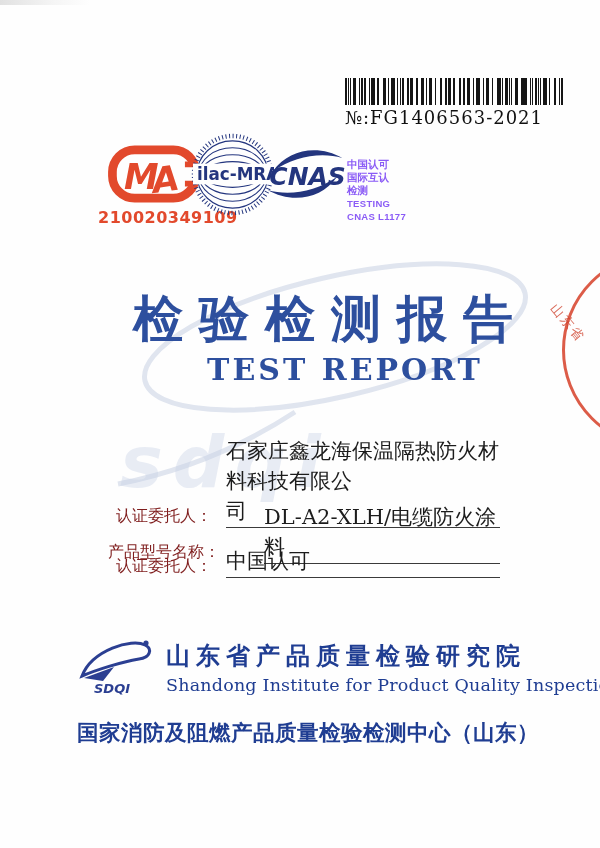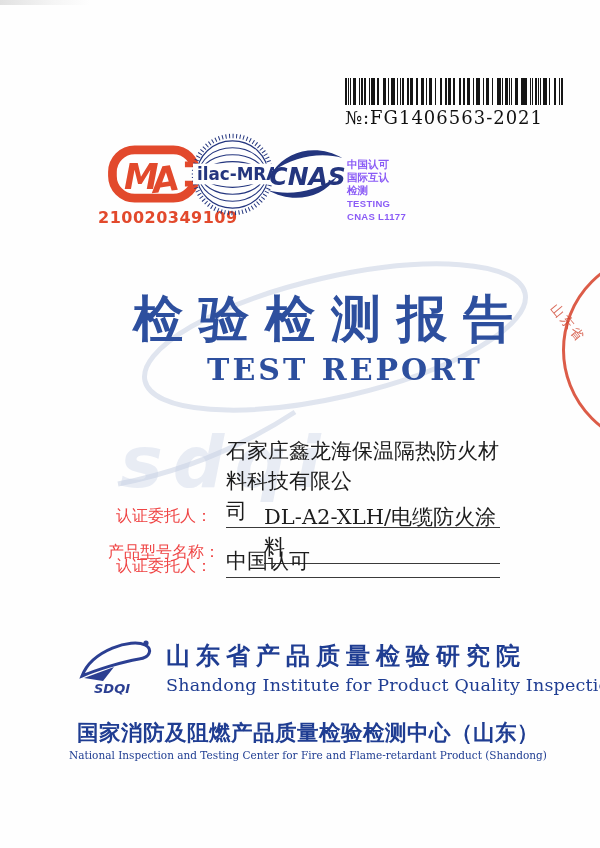--- a/index.html
+++ b/index.html
@@ -46,21 +46,21 @@
     font-family:"DejaVu Sans","Liberation Sans",sans-serif; }
 
   
   .title-cn { left:0; right:0; top:286px; text-align:center; padding-left:62px;
     font-size:50px; font-weight:600; letter-spacing:16px; color:#2d4f9e; }
   .title-en { left:0; right:0; top:352px; text-align:center; padding-left:90px;
     font-size:30px; font-weight:bold; letter-spacing:3px; color:#2d4f9e; }
 
   
   .field-row { position:absolute; left:108px; width:392px; display:flex; align-items:flex-end; }
-  .field-label { width:104px; text-align:right; font-size:16px; color:#ef4444;
+  .field-label { width:104px; text-align:right; font-size:16px; color:#7f1d1d;
     white-space:nowrap; padding-bottom:1px; }
   .field-value { flex:1; border-bottom:1.5px solid #3a3a3a; margin-left:14px;
     font-size:21px; line-height:30px; color:#1c1c1c; padding-bottom:1px; }
   .row-applicant { top:436px; }
   .row-product   { top:502px;gap:38px; }
   .row-category  { top:546px; }
 
   
   .sdqi-row { left:78px; top:634px; width:470px; display:flex; align-items:flex-start; }
   .sdqi-logo { width:80px; height:62px; flex:none; }
@@ -159,17 +159,16 @@
     <text x="16" y="59" font-size="13" font-weight="bold" font-style="italic" fill="#2b3f92">SDQI</text>
   </svg>
   <div class="inst-col">
     <div class="inst-cn">山东省产品质量检验研究院</div>
     <div class="inst-en">Shandong Institute for Product Quality Inspection</div>
   </div>
 </div>
 
 <div class="abs center-block">
   <div class="center-cn">国家消防及阻燃产品质量检验检测中心（山东）</div>
-  <div class="center-en">National Inspection and Testing Center for Fire and Flame-retardant Product (Shandong)</div>
 </div>
 
 <div class="abs stamp-arc"></div>
 <div class="abs stamp-text">山东省</div>
 
 </body></html>

